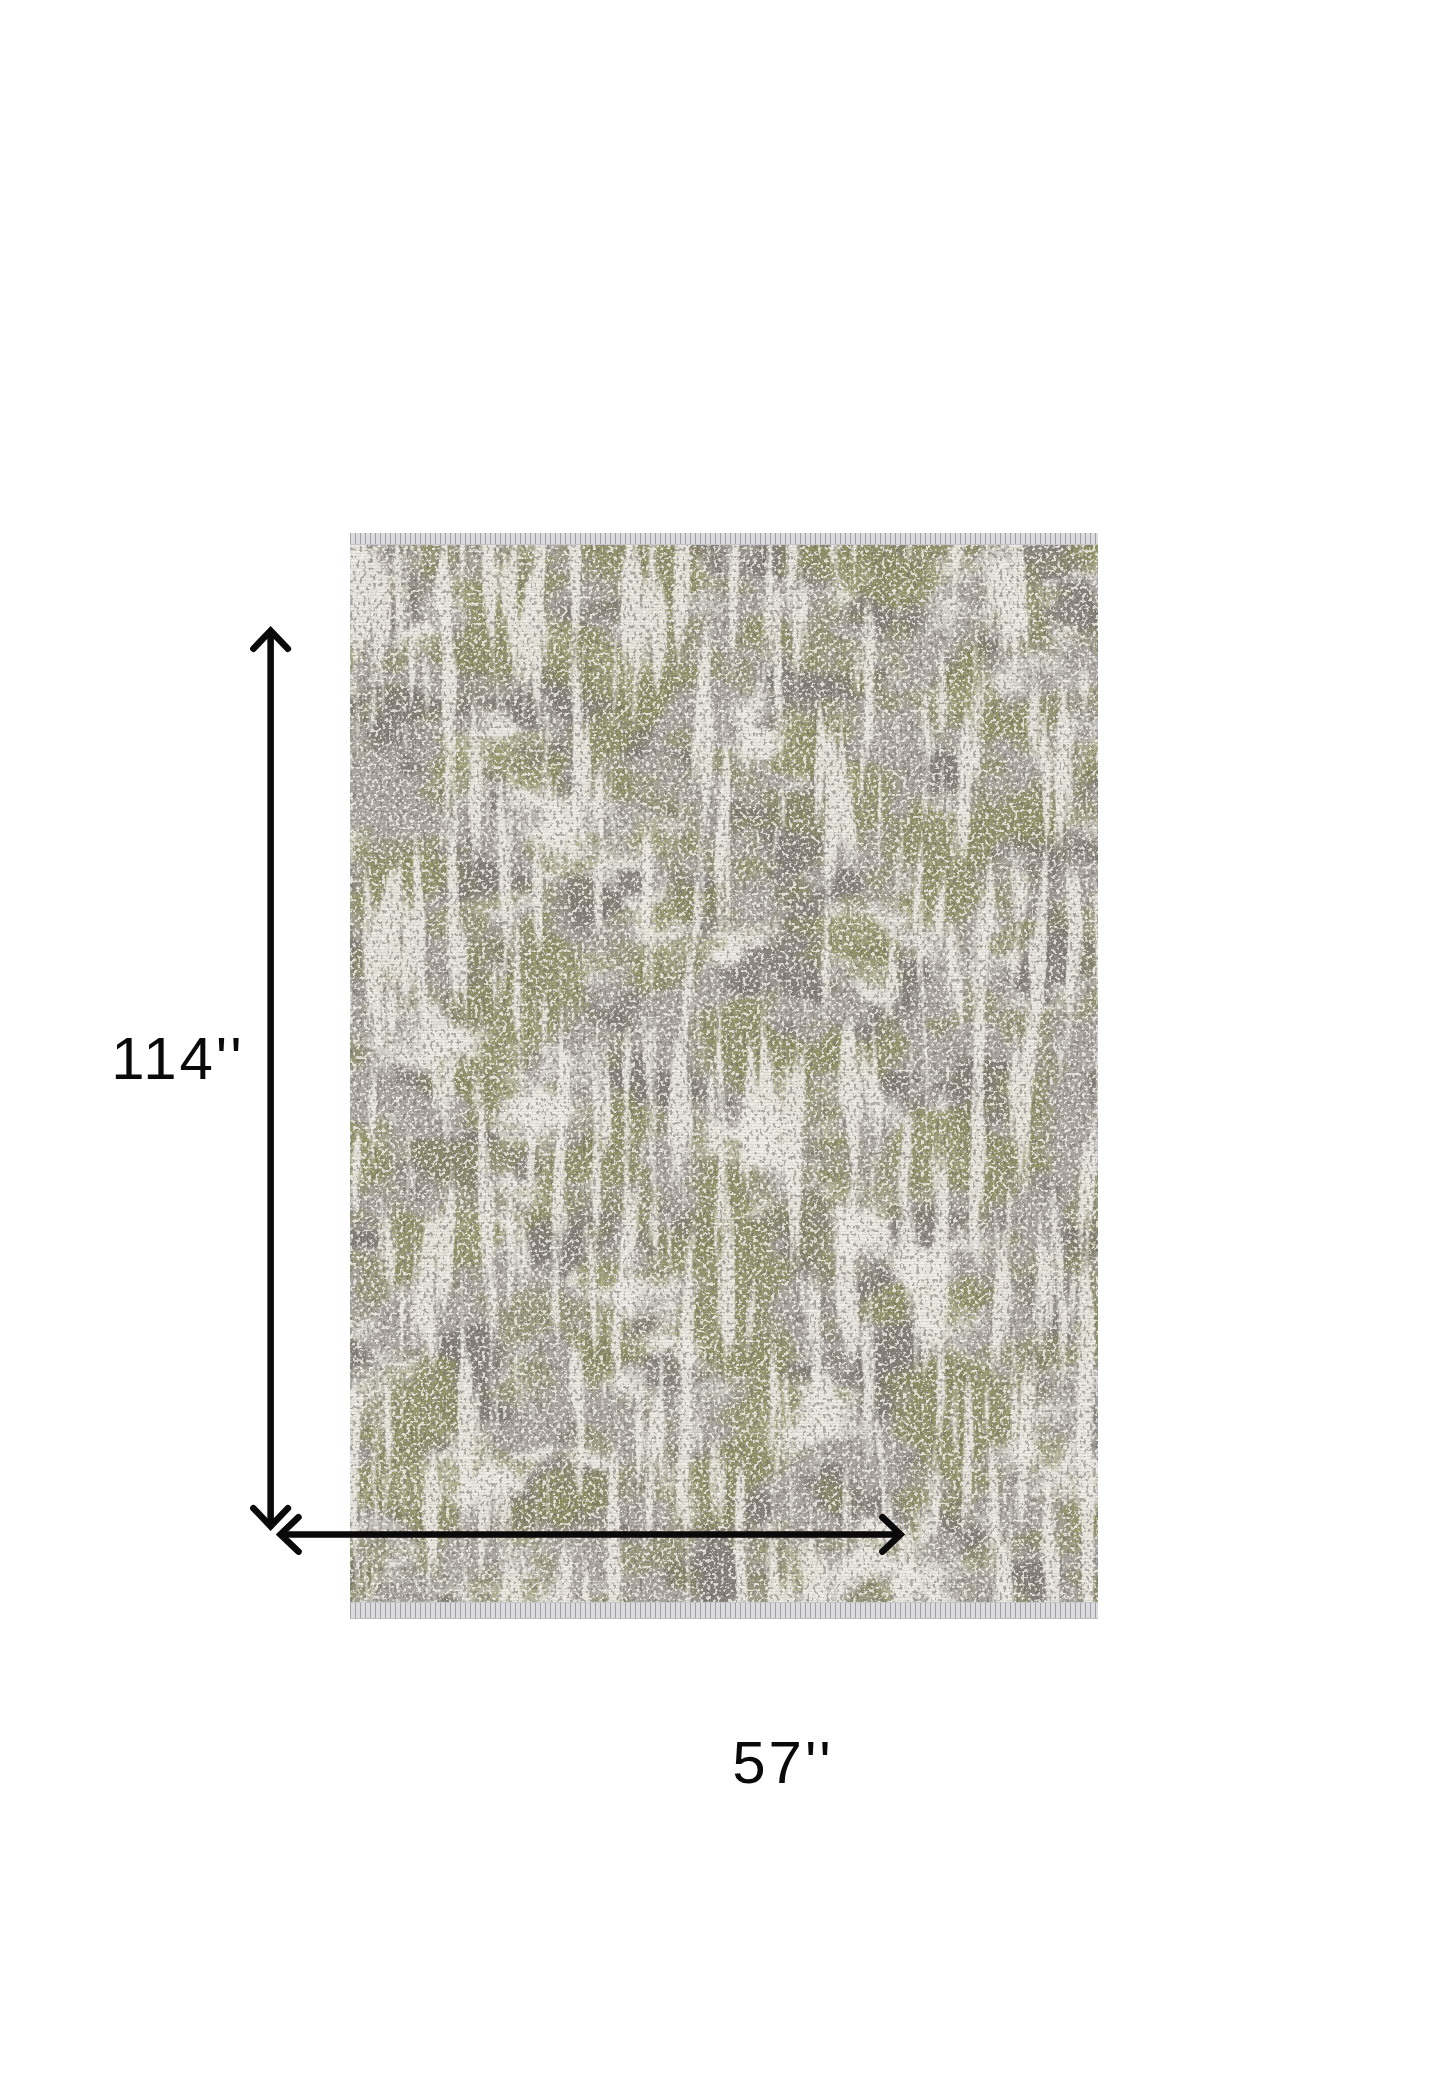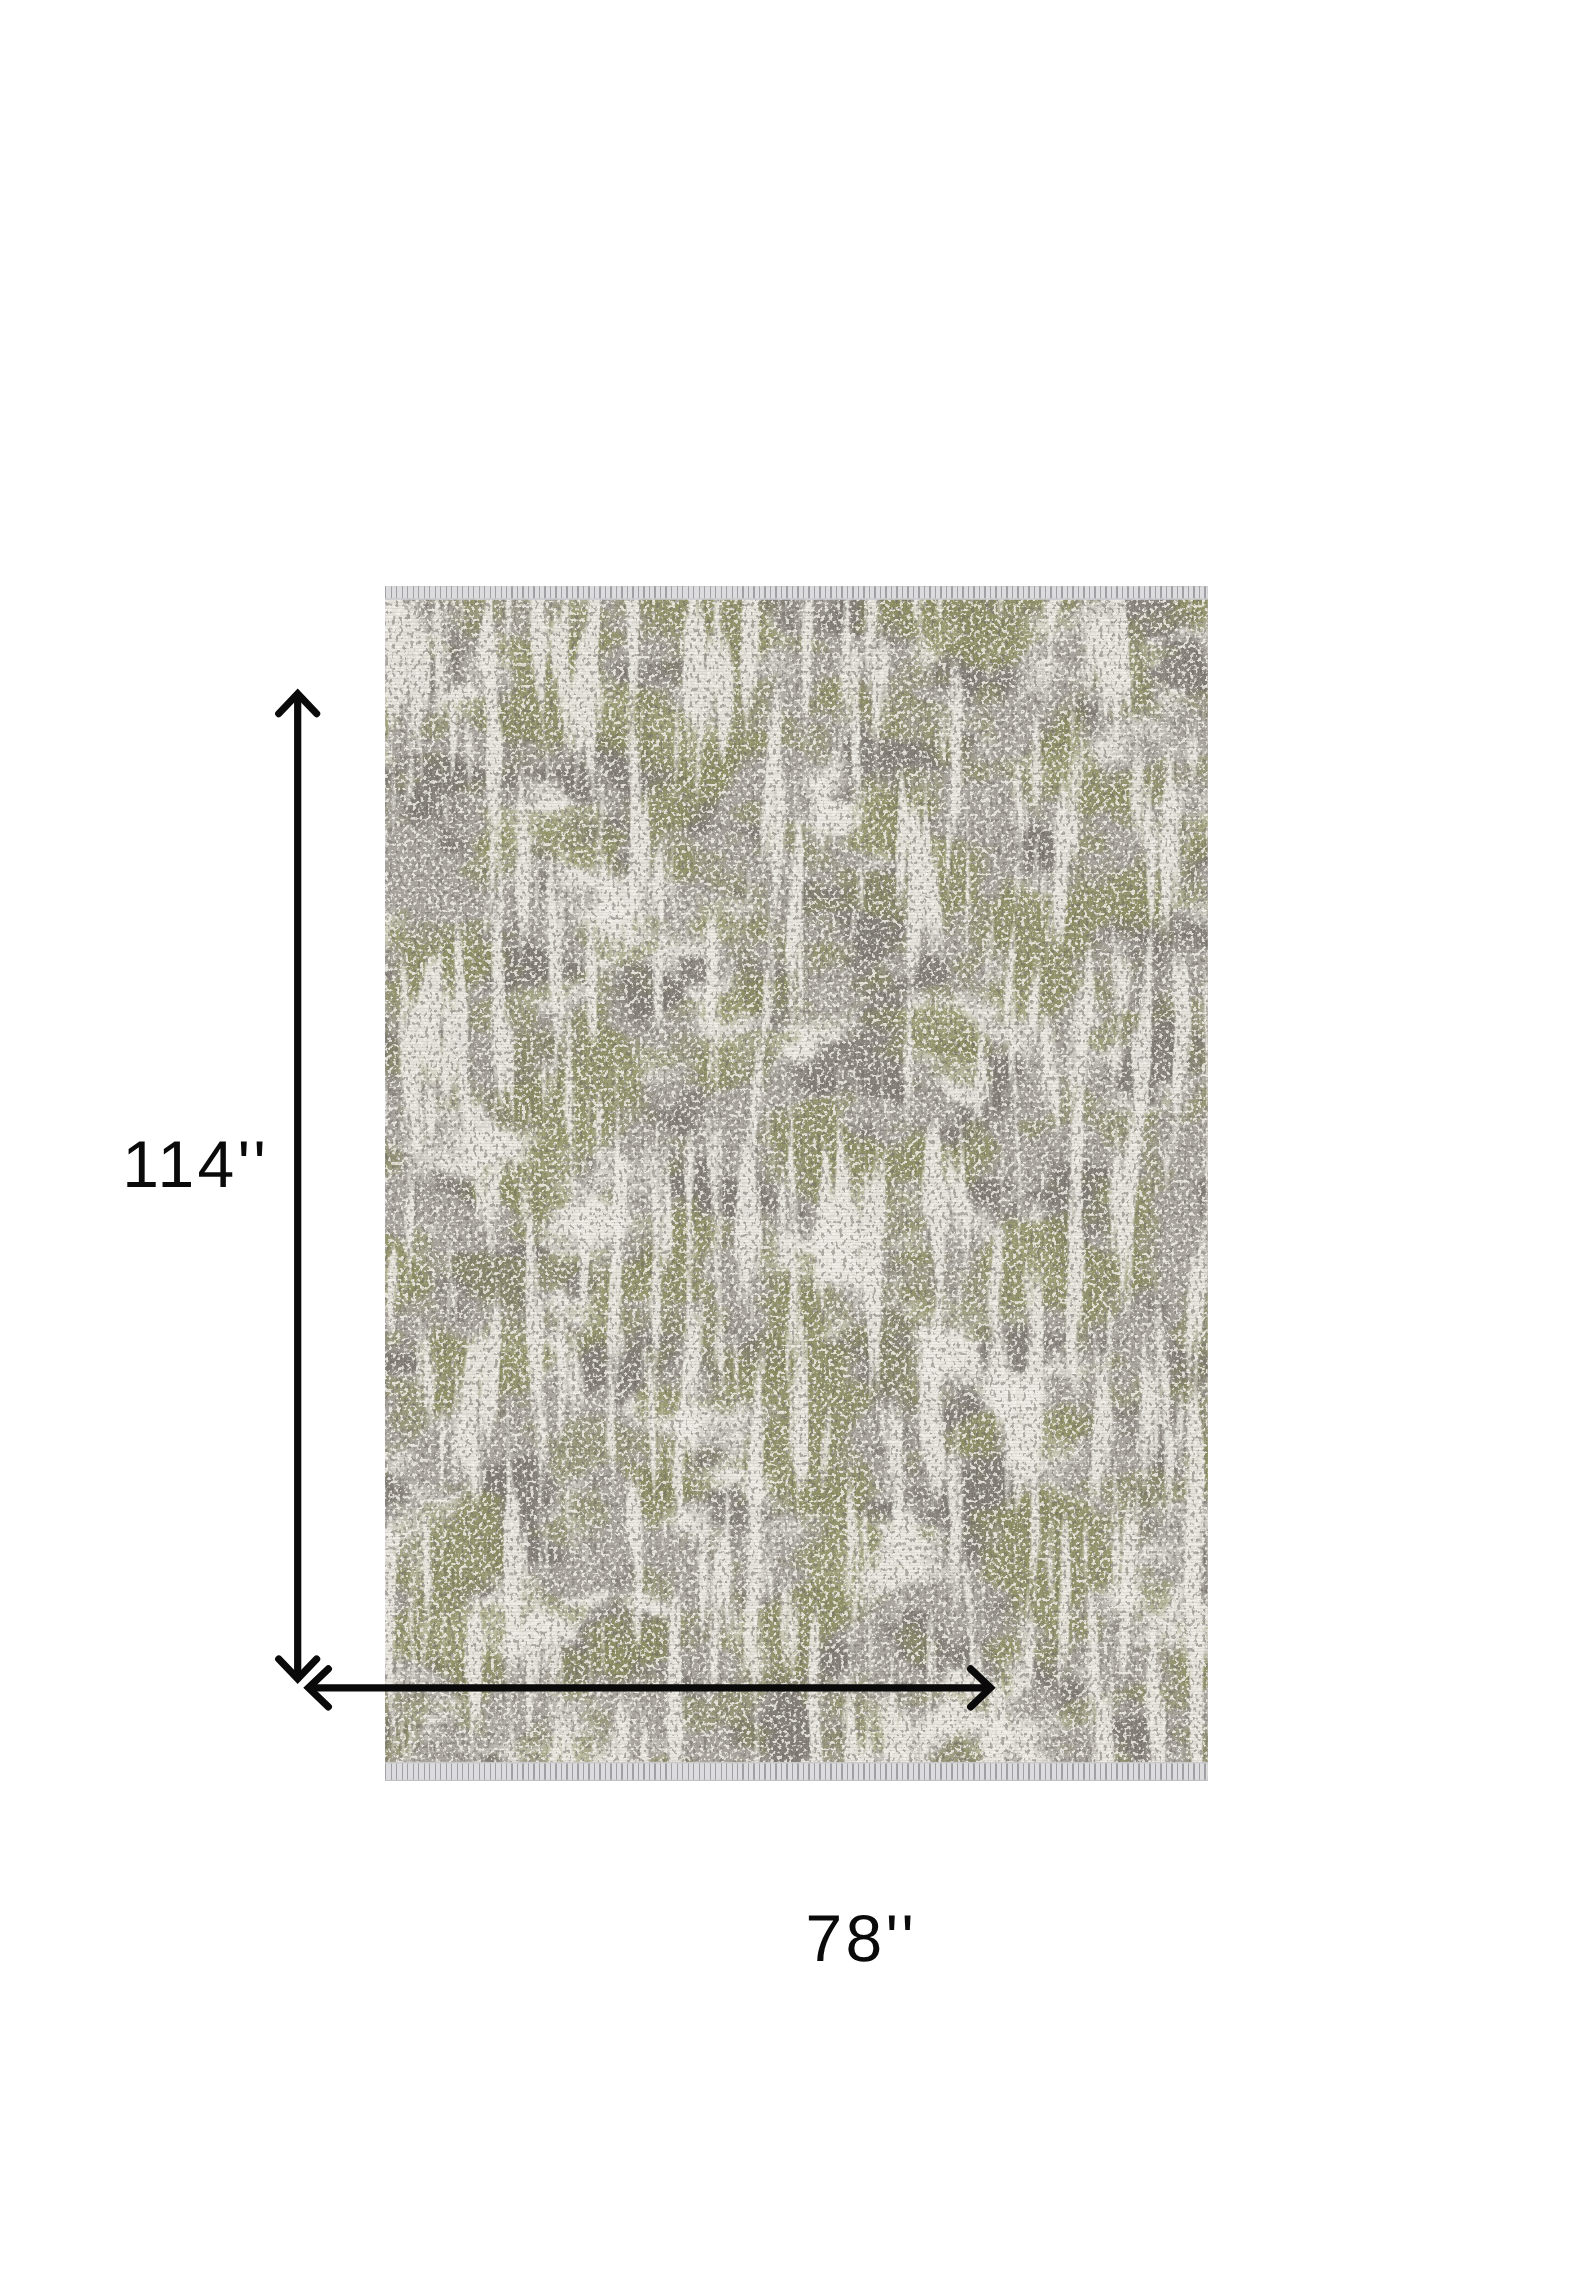--- a/index.html
+++ b/index.html
@@ -160,15 +160,15 @@
     </g>
     <g fill="none" stroke-width="8" stroke-linecap="round" stroke-linejoin="miter">
       <line x1="346" y1="1599" x2="1094" y2="1599" stroke="#0a0a0a"></line>
       <polyline points="364,1578 342,1599 364,1620" stroke="#0a0a0a"></polyline>
       <polyline points="1076,1578 1098,1599 1076,1620" stroke="#0a0a0a"></polyline>
     </g>
   </svg>
 
   <div class="dim-label label-height">114''</div>
 
-  <div class="dim-label label-width">78''</div>
+  <div class="dim-label label-width">57''</div>
 
 </div>
 
 </body></html>

